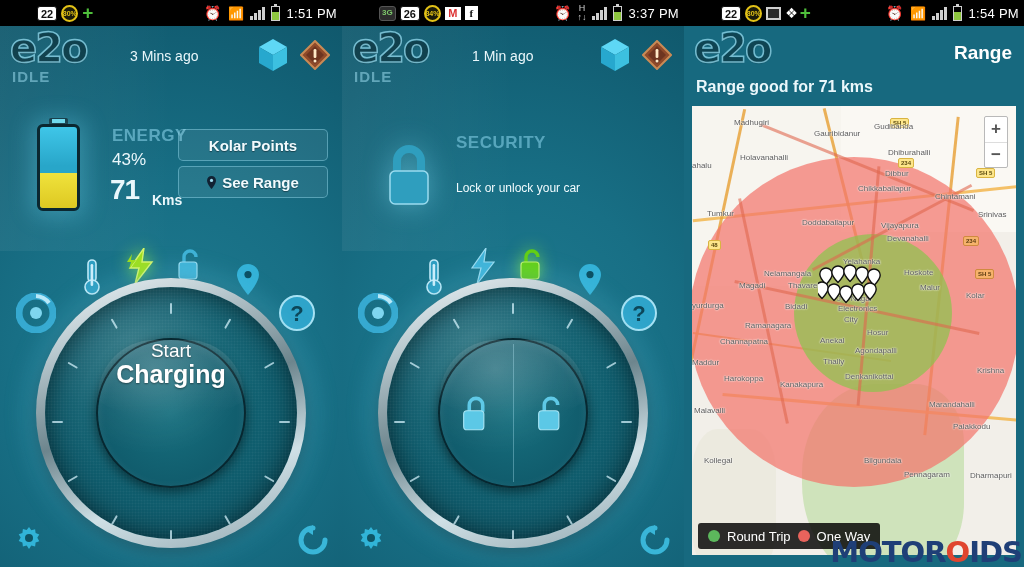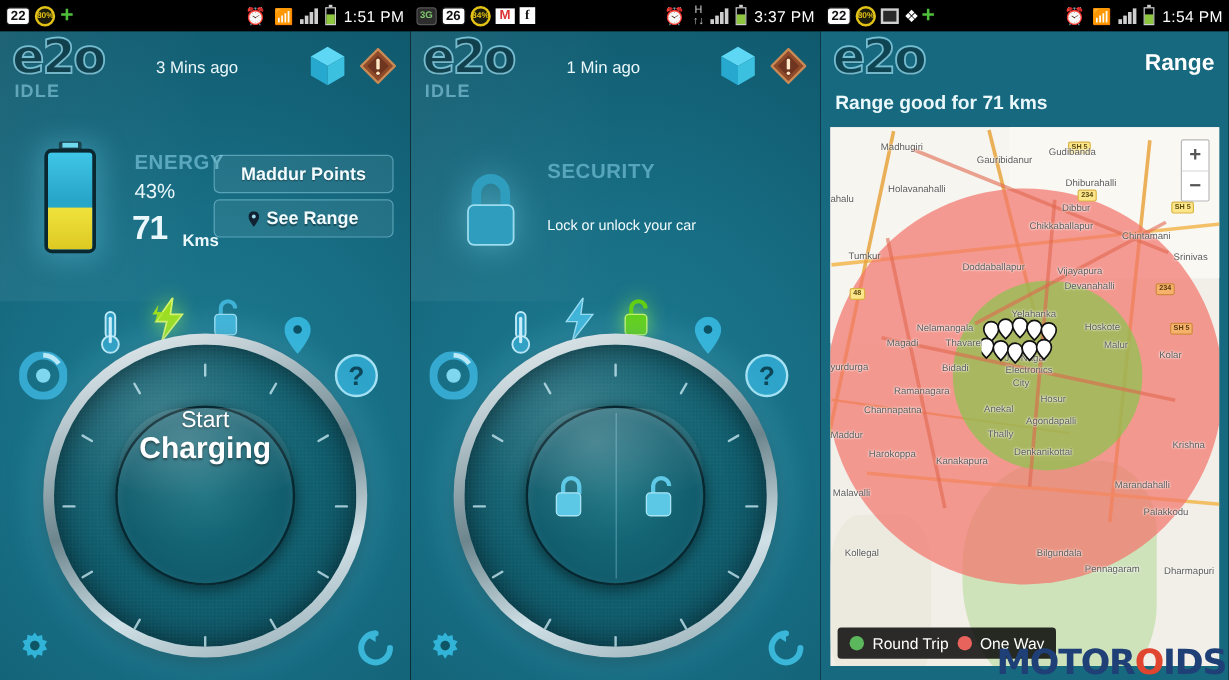--- a/index.html
+++ b/index.html
@@ -9,21 +9,21 @@
   .screens { display:flex; width:1024px; height:567px; }
   .panel { position:relative; width:342px; height:567px; overflow:hidden; }
   .panel.p3 { width:340px; }
 
   
   .statusbar {
     position:absolute; top:0; left:0; right:0; height:26px;
     background:#000; display:flex; align-items:center;
     padding:0 5px; color:#fff; font-size:13px; z-index:40;
   }
-  .sb-left { display:flex; align-items:center; gap:4px; }
+  .sb-left { display:flex; align-items:center; gap:4px;margin-left:32px; }
   .sb-right { margin-left:auto; display:flex; align-items:center; gap:6px; }
   .chip {
     background:#fff; color:#111; font-size:11px; font-weight:bold;
     border-radius:3px; padding:0 3px; line-height:14px; height:15px;
     border:1px solid #111; display:inline-block;
   }
   .chip3g { background:#2d2d2d; color:#7ec96b; font-size:8px; padding:0 2px;
             line-height:8px; height:15px; display:flex; flex-direction:column;
             justify-content:center; border-color:#555; }
   .chip-badge {
@@ -295,21 +295,21 @@
       <div class="battcap">
           <i></i>
         </div>
       <div class="battbig"></div>
       <div class="energy-lbl">ENERGY</div>
       <div class="energy-pct">43%</div>
       <div class="kms-num">71</div>
       <div class="kms-unit">Kms</div>
 
       <div class="btn b1">
-        <span>Maddur Points</span>
+        <span>Kolar Points</span>
       </div>
       <div class="btn b2">
         <svg class="pin-sm" viewBox="0 0 9 13">
           <path d="M4.5 0C2 0 0 2 0 4.4 0 7.6 4.5 13 4.5 13S9 7.6 9 4.4C9 2 7 0 4.5 0z" fill="#123"></path>
           <circle cx="4.5" cy="4.4" r="1.6" fill="#9fdcee"></circle>
         </svg>
         <span>See Range</span>
       </div>
 
       <div class="iconrow">

